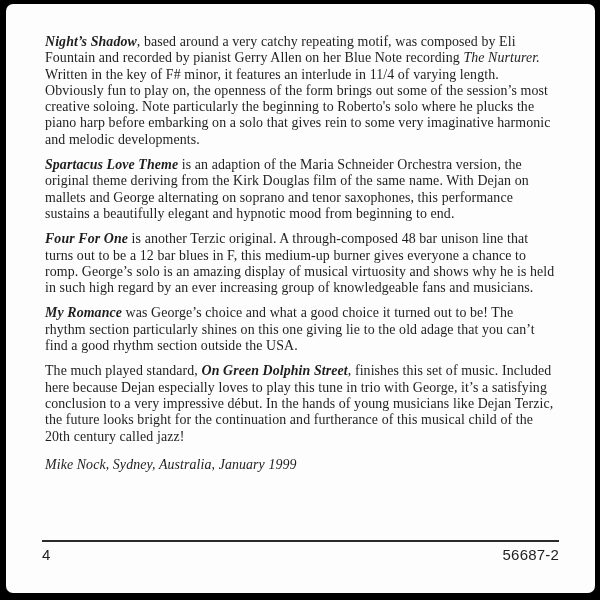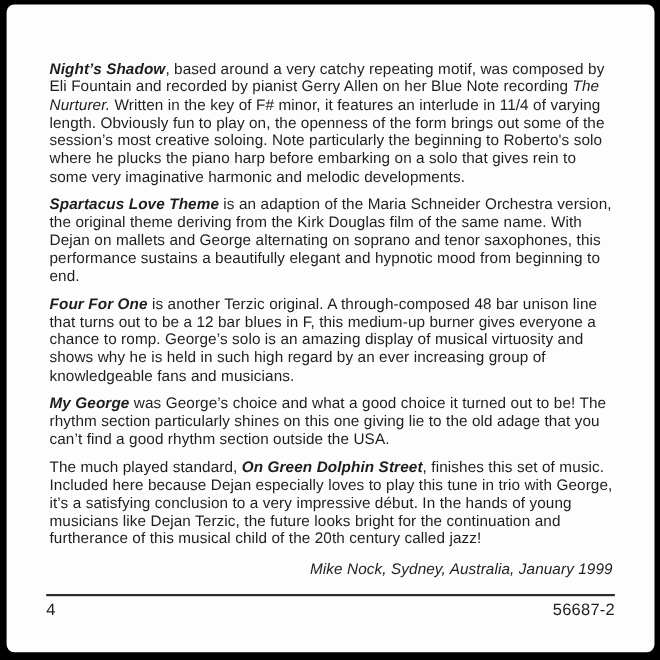--- a/index.html
+++ b/index.html
@@ -22,45 +22,45 @@
     left: 6px;
     right: 5px;
     bottom: 7px;
     background: #fdfdfd;
     border-radius: 7px;
     font-family: "Liberation Sans", sans-serif;
     color: #1e1e1e;
   }
   .content {
     position: absolute;
-    top: 50px;
+    top: 30px;
     left: 39px;
     right: 38px;
     font-size: 13.9px;
     line-height: 16.3px;
     letter-spacing: 0.1px;
     text-align: left;
+    font-family: Liberation Serif, serif;
   }
   .para {
     margin: 0 0 9px 0;
   }
   .seg-title {
     font-weight: bold;
     font-style: italic;
   }
   .seg-italic {
     font-style: italic;
   }
   .seg-normal {
     font-style: normal;
     font-weight: normal;
   }
   .attribution {
     margin-top: 12px;
-    text-align: right;
     font-style: italic;
     font-size: 13.9px;
     line-height: 16.3px;
   }
   .footer {
     position: absolute;
     left: 36px;
     right: 36px;
     top: 536px;
   }
@@ -82,21 +82,21 @@
 </head>
 <body>
 
 <div class="frame">
   <div class="page">
     <div class="content">
 
     <p class="para"><span class="seg-title">Night’s Shadow</span><span class="seg-normal">, based around a very catchy repeating motif, was composed by Eli Fountain and recorded by pianist Gerry Allen on her Blue Note recording </span><span class="seg-italic">The Nurturer.</span><span class="seg-normal"> Written in the key of F# minor, it features an interlude in 11/4 of varying length. Obviously fun to play on, the openness of the form brings out some of the session’s most creative soloing. Note particularly the beginning to Roberto's solo where he plucks the piano harp before embarking on a solo that gives rein to some very imaginative harmonic and melodic developments.</span></p>
         <p class="para"><span class="seg-title">Spartacus Love Theme</span><span class="seg-normal"> is an adaption of the Maria Schneider Orchestra version, the original theme deriving from the Kirk Douglas film of the same name. With Dejan on mallets and George alternating on soprano and tenor saxophones, this performance sustains a beautifully elegant and hypnotic mood from beginning to end.</span></p>
         <p class="para"><span class="seg-title">Four For One</span><span class="seg-normal"> is another Terzic original. A through-composed 48 bar unison line that turns out to be a 12 bar blues in F, this medium-up burner gives everyone a chance to romp. George’s solo is an amazing display of musical virtuosity and shows why he is held in such high regard by an ever increasing group of knowledgeable fans and musicians.</span></p>
-        <p class="para"><span class="seg-title">My George</span><span class="seg-normal"> was George’s choice and what a good choice it turned out to be! The rhythm section particularly shines on this one giving lie to the old adage that you can’t find a good rhythm section outside the USA.</span></p>
+        <p class="para"><span class="seg-title">My Romance</span><span class="seg-normal"> was George’s choice and what a good choice it turned out to be! The rhythm section particularly shines on this one giving lie to the old adage that you can’t find a good rhythm section outside the USA.</span></p>
         <p class="para"><span class="seg-normal">The much played standard, </span><span class="seg-title">On Green Dolphin Street</span><span class="seg-normal">, finishes this set of music. Included here because Dejan especially loves to play this tune in trio with George, it’s a satisfying conclusion to a very impressive début. In the hands of young musicians like Dejan Terzic, the future looks bright for the continuation and furtherance of this musical child of the 20th century called jazz!</span></p>
         <div class="attribution">Mike Nock, Sydney, Australia, January 1999</div>
       </div>
     <div class="footer">
       <div class="footer-rule"></div>
       <div class="footer-row">
         <span>4</span>
         <span>56687-2</span>
       </div>
     </div>

